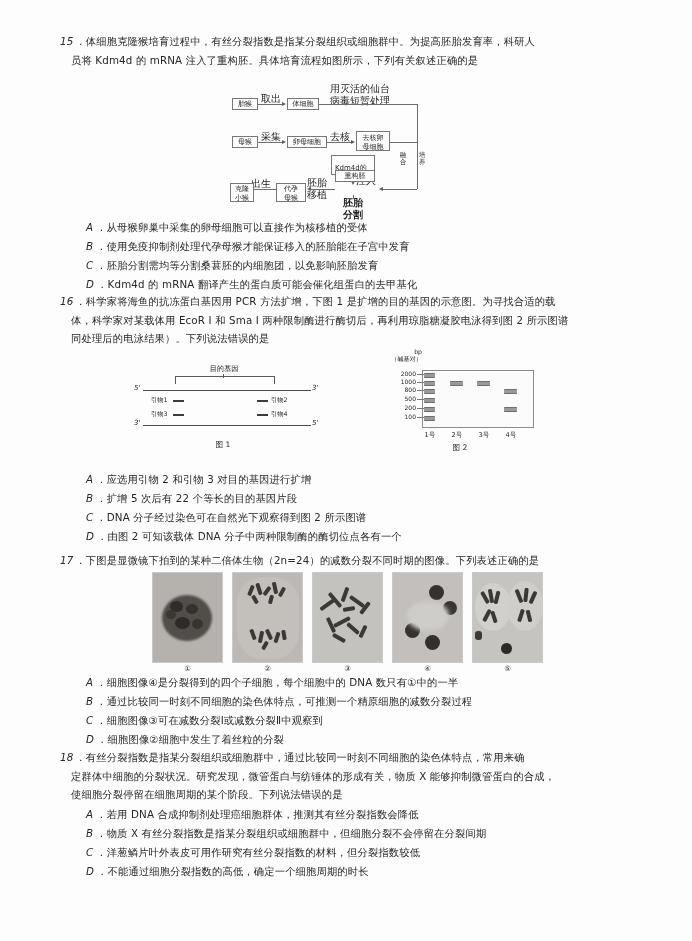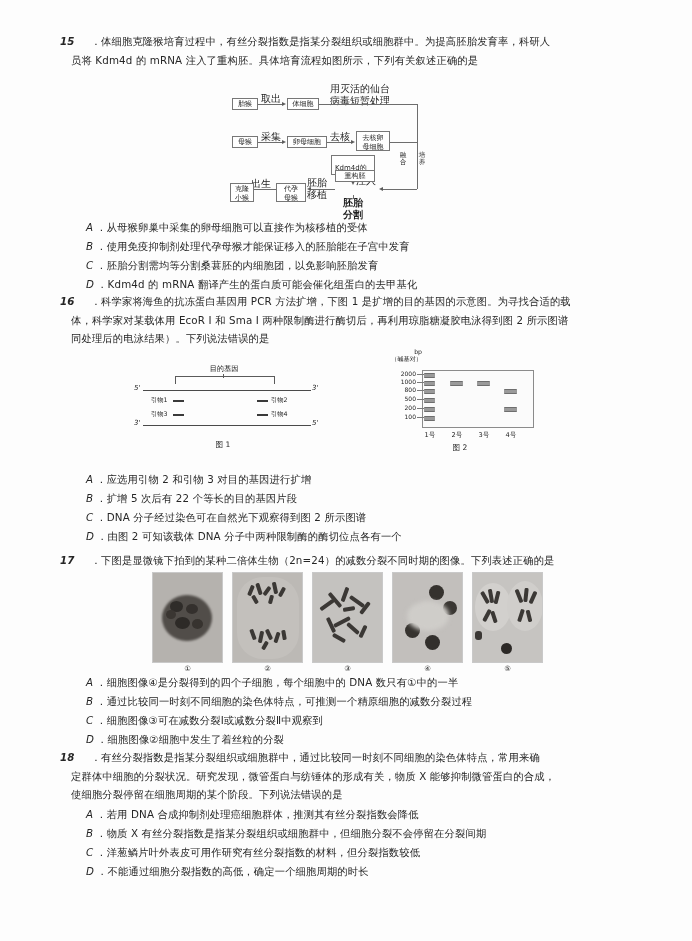--- a/index.html
+++ b/index.html
@@ -24,21 +24,21 @@
   }
   .q-block { position: absolute; left: 0; width: 692px; }
   .q-stem {
     font-size: 10.3px;
     line-height: 18.5px;
     color: #262626;
     padding: 0 38px 0 60px;
     text-align: justify;
     letter-spacing: 0.15px;
   }
-  .q-stem .num { font-weight: 700; font-style: italic; margin-right: 16px; }
+  .q-stem .num { font-weight: 400; font-style: italic; margin-right: 2px; }
   .q-stem .ind { display: block; text-indent: 11px; }
   .q-stem .ind2 { display: block; text-indent: 22px; }
   .opts {
     font-size: 10.3px;
     line-height: 19px;
     padding-left: 86px;
     padding-right: 40px;
     color: #262626;
     letter-spacing: 0.15px;
   }

